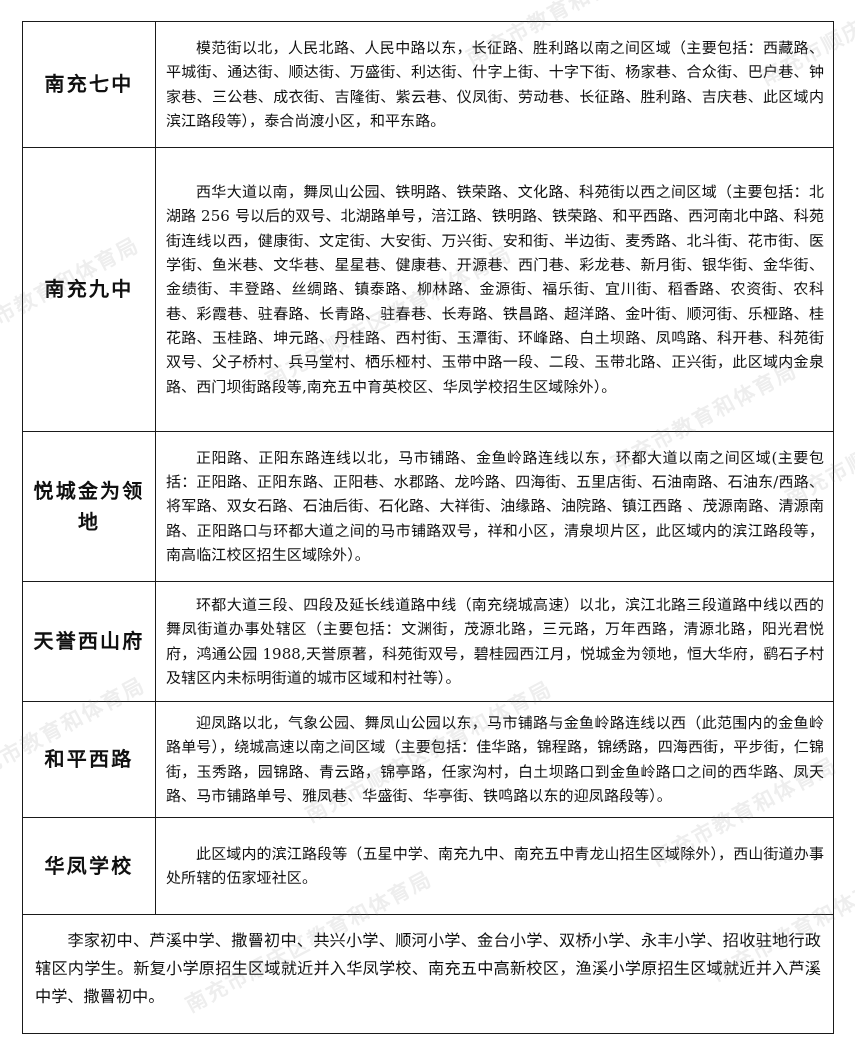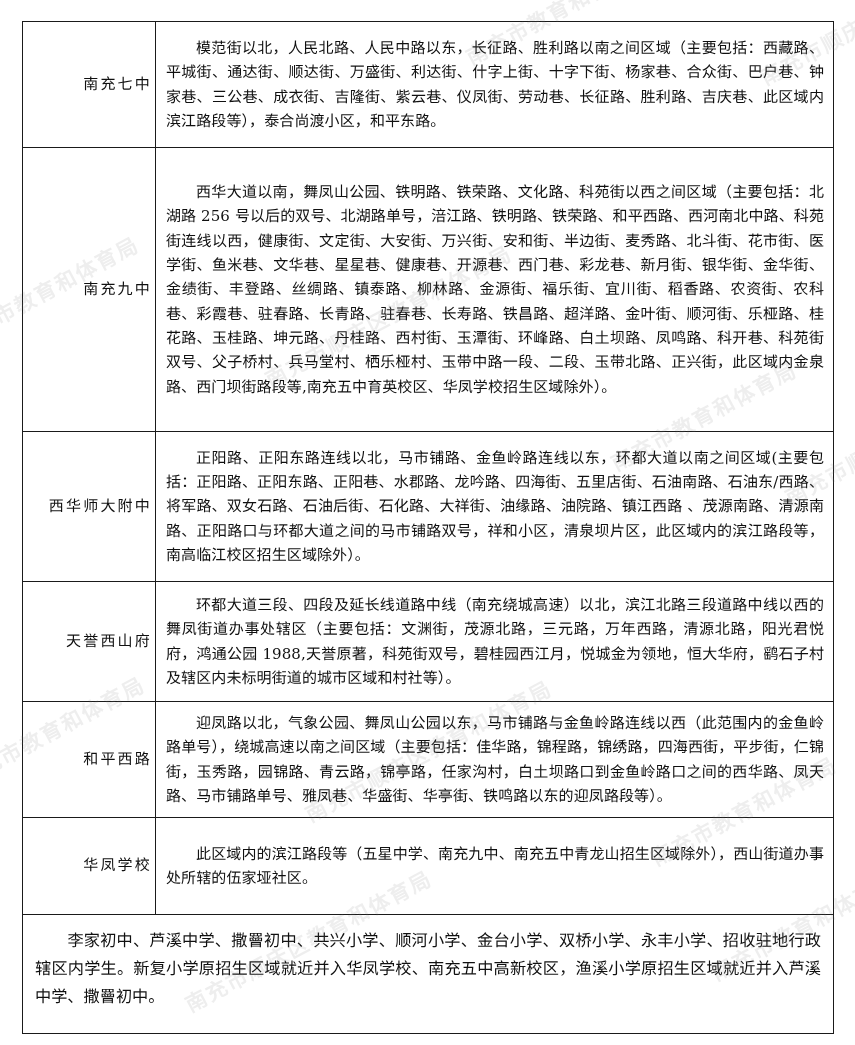--- a/index.html
+++ b/index.html
@@ -58,27 +58,27 @@
     border: 1.6px solid #1a1a1a;
     vertical-align: middle;
     padding: 0;
   }
 
   .col-school {
     width: 133px;
   }
 
   .school-name {
-    text-align: right;
-    font-size: 15px;
+    text-align: center;
+    font-size: 20px;
     line-height: 1.55;
     letter-spacing: 2.2px;
     padding: 4px 3px;
     font-family: "DejaVu Serif", "Liberation Serif", serif;
-    font-weight: 400;
+    font-weight: 700;
   }
 
   .region-text {
     font-size: 15px;
     line-height: 1.62;
     text-align: justify;
     text-align-last: left;
     text-justify: inter-character;
     padding: 7px 9px 7px 10px;
     text-indent: 2em;
@@ -132,21 +132,21 @@
         <td class="col-school">
           <div class="school-name">南充九中</div>
         </td>
         <td>
           <div class="region-text">西华大道以南，舞凤山公园、铁明路、铁荣路、文化路、科苑街以西之间区域（主要包括：北湖路 256 号以后的双号、北湖路单号，涪江路、铁明路、铁荣路、和平西路、西河南北中路、科苑街连线以西，健康街、文定街、大安街、万兴街、安和街、半边街、麦秀路、北斗街、花市街、医学街、鱼米巷、文华巷、星星巷、健康巷、开源巷、西门巷、彩龙巷、新月街、银华街、金华街、金绩街、丰登路、丝绸路、镇泰路、柳林路、金源街、福乐街、宜川街、稻香路、农资街、农科巷、彩霞巷、驻春路、长青路、驻春巷、长寿路、铁昌路、超洋路、金叶街、顺河街、乐桠路、桂花路、玉桂路、坤元路、丹桂路、西村街、玉潭街、环峰路、白土坝路、凤鸣路、科开巷、科苑街双号、父子桥村、兵马堂村、栖乐桠村、玉带中路一段、二段、玉带北路、正兴街，此区域内金泉路、西门坝街路段等,南充五中育英校区、华凤学校招生区域除外）。</div>
         </td>
       </tr>
 
       <tr class="r-2">
         <td class="col-school">
-          <div class="school-name">西华师大附中</div>
+          <div class="school-name">悦城金为领地</div>
         </td>
         <td>
           <div class="region-text">正阳路、正阳东路连线以北，马市铺路、金鱼岭路连线以东，环都大道以南之间区域(主要包括：正阳路、正阳东路、正阳巷、水郡路、龙吟路、四海街、五里店街、石油南路、石油东/西路、将军路、双女石路、石油后街、石化路、大祥街、油缘路、油院路、镇江西路 、茂源南路、清源南路、正阳路口与环都大道之间的马市铺路双号，祥和小区，清泉坝片区，此区域内的滨江路段等，南高临江校区招生区域除外）。</div>
         </td>
       </tr>
 
       <tr class="r-3">
         <td class="col-school">
           <div class="school-name">天誉西山府</div>
         </td>

